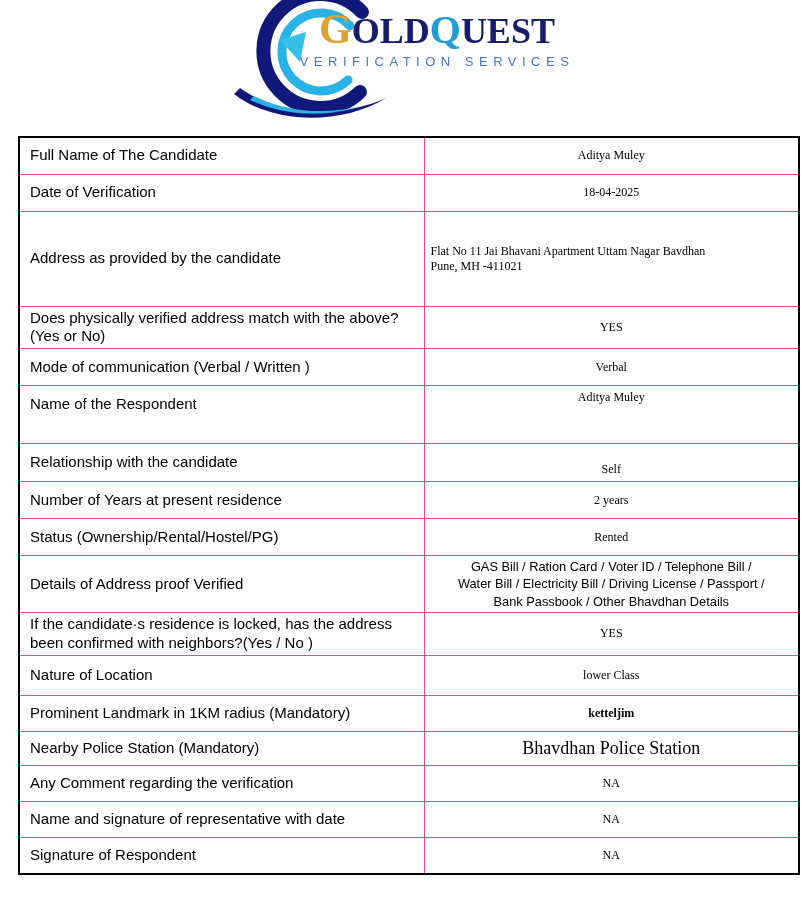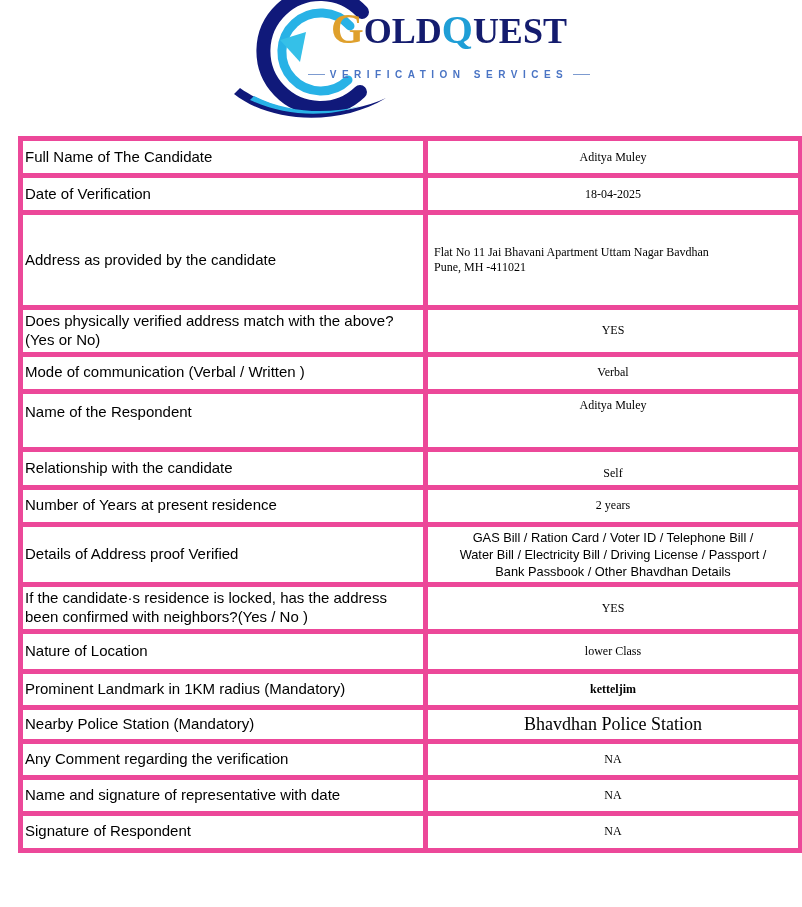--- a/index.html
+++ b/index.html
@@ -8,62 +8,62 @@
     width: 802px; height: 907px;
     background: #ffffff;
     font-family: "Liberation Sans", sans-serif;
     color: #000;
     overflow: hidden;
   }
 
   
   .logo { position: relative; width: 370px; height: 136px; margin: 0 auto; }
   .swoosh { position: absolute; left: -6px; top: -4px; }
-  .logo-text { position: absolute; left: 92px; top: 8px; width: 282px; text-align: center; }
+  .logo-text { position: absolute; left: 80px; top: 8px; width: 282px; text-align: center; }
   .brand {
     font-family: "Liberation Serif", serif;
     font-weight: bold; font-size: 36px; line-height: 1;
     white-space: nowrap;
   }
   .brand .g    { color: #dfa02c; font-size: 42px; }
   .brand .old  { color: #141c6e; }
   .brand .q    { color: #1f9ed6; font-size: 40px; }
   .brand .uest { color: #141c6e; }
   .tag1 {
     margin-top: 3px; display: flex; align-items: center; gap: 5px;
     font-size: 10px; font-weight: bold; letter-spacing: 2.2px;
     color: #97801c; white-space: nowrap; justify-content: center;
   }
   .tag1::before, .tag1::after {
     content: ""; flex: 1; height: 3px;
     background: linear-gradient(to right, #f3d04a, #8a6d1c);
   }
   .tag2 {
-    margin-top: 19px; display: flex; align-items: center; gap: 5px;
-    font-size: 10px; font-weight: bold; letter-spacing: 5.5px;
+    margin-top: 4px; display: flex; align-items: center; gap: 5px;
+    font-size: 13px; font-weight: normal; letter-spacing: 5.5px;
     color: #4a74c4; white-space: nowrap; justify-content: center;
   }
   .tag2::before, .tag2::after {
     content: ""; flex: 1; height: 1px; background: #7d9bd0;
   }
 
   
   table.vtable {
     margin: 0 0 0 18px;
     width: 780px;
     border-collapse: collapse;
     border: 2px solid #000;
     table-layout: fixed;
   }
   table.vtable col.c1 { width: 405px; }
   table.vtable col.c2 { width: 375px; }
   table.vtable td {
-    border: 5px solid #ec4899;
+    border: 1px solid #ec4899;
     vertical-align: middle;
-    padding: 2px 2px;
+    padding: 2px 10px;
   }
   td.lbl {
     font-family: "Liberation Sans", sans-serif;
     font-size: 15px; line-height: 1.25;
     text-align: left; padding-left: 8px;
   }
   td.val {
     font-family: "Liberation Serif", serif;
     font-size: 12px; line-height: 1.25;
     text-align: center;
@@ -151,20 +151,24 @@
       <td class="val">Aditya Muley</td>
     </tr>
     <tr class="r8">
       <td class="lbl">Relationship with the candidate</td>
       <td class="val">Self</td>
     </tr>
     <tr class="r9">
       <td class="lbl">Number of Years at present residence</td>
       <td class="val">2 years</td>
     </tr>
+    <tr class="r10">
+      <td class="lbl">Status (Ownership/Rental/Hostel/PG)</td>
+      <td class="val">Rented</td>
+    </tr>
     <tr class="r11">
       <td class="lbl">Details of Address proof Verified</td>
       <td class="val">GAS Bill / Ration Card / Voter ID / Telephone Bill /
 Water Bill / Electricity Bill / Driving License / Passport /
 Bank Passbook / Other Bhavdhan Details</td>
     </tr>
     <tr class="r12">
       <td class="lbl">If the candidate·s residence is locked, has the address been confirmed with neighbors?(Yes / No )</td>
       <td class="val">YES</td>
     </tr>

